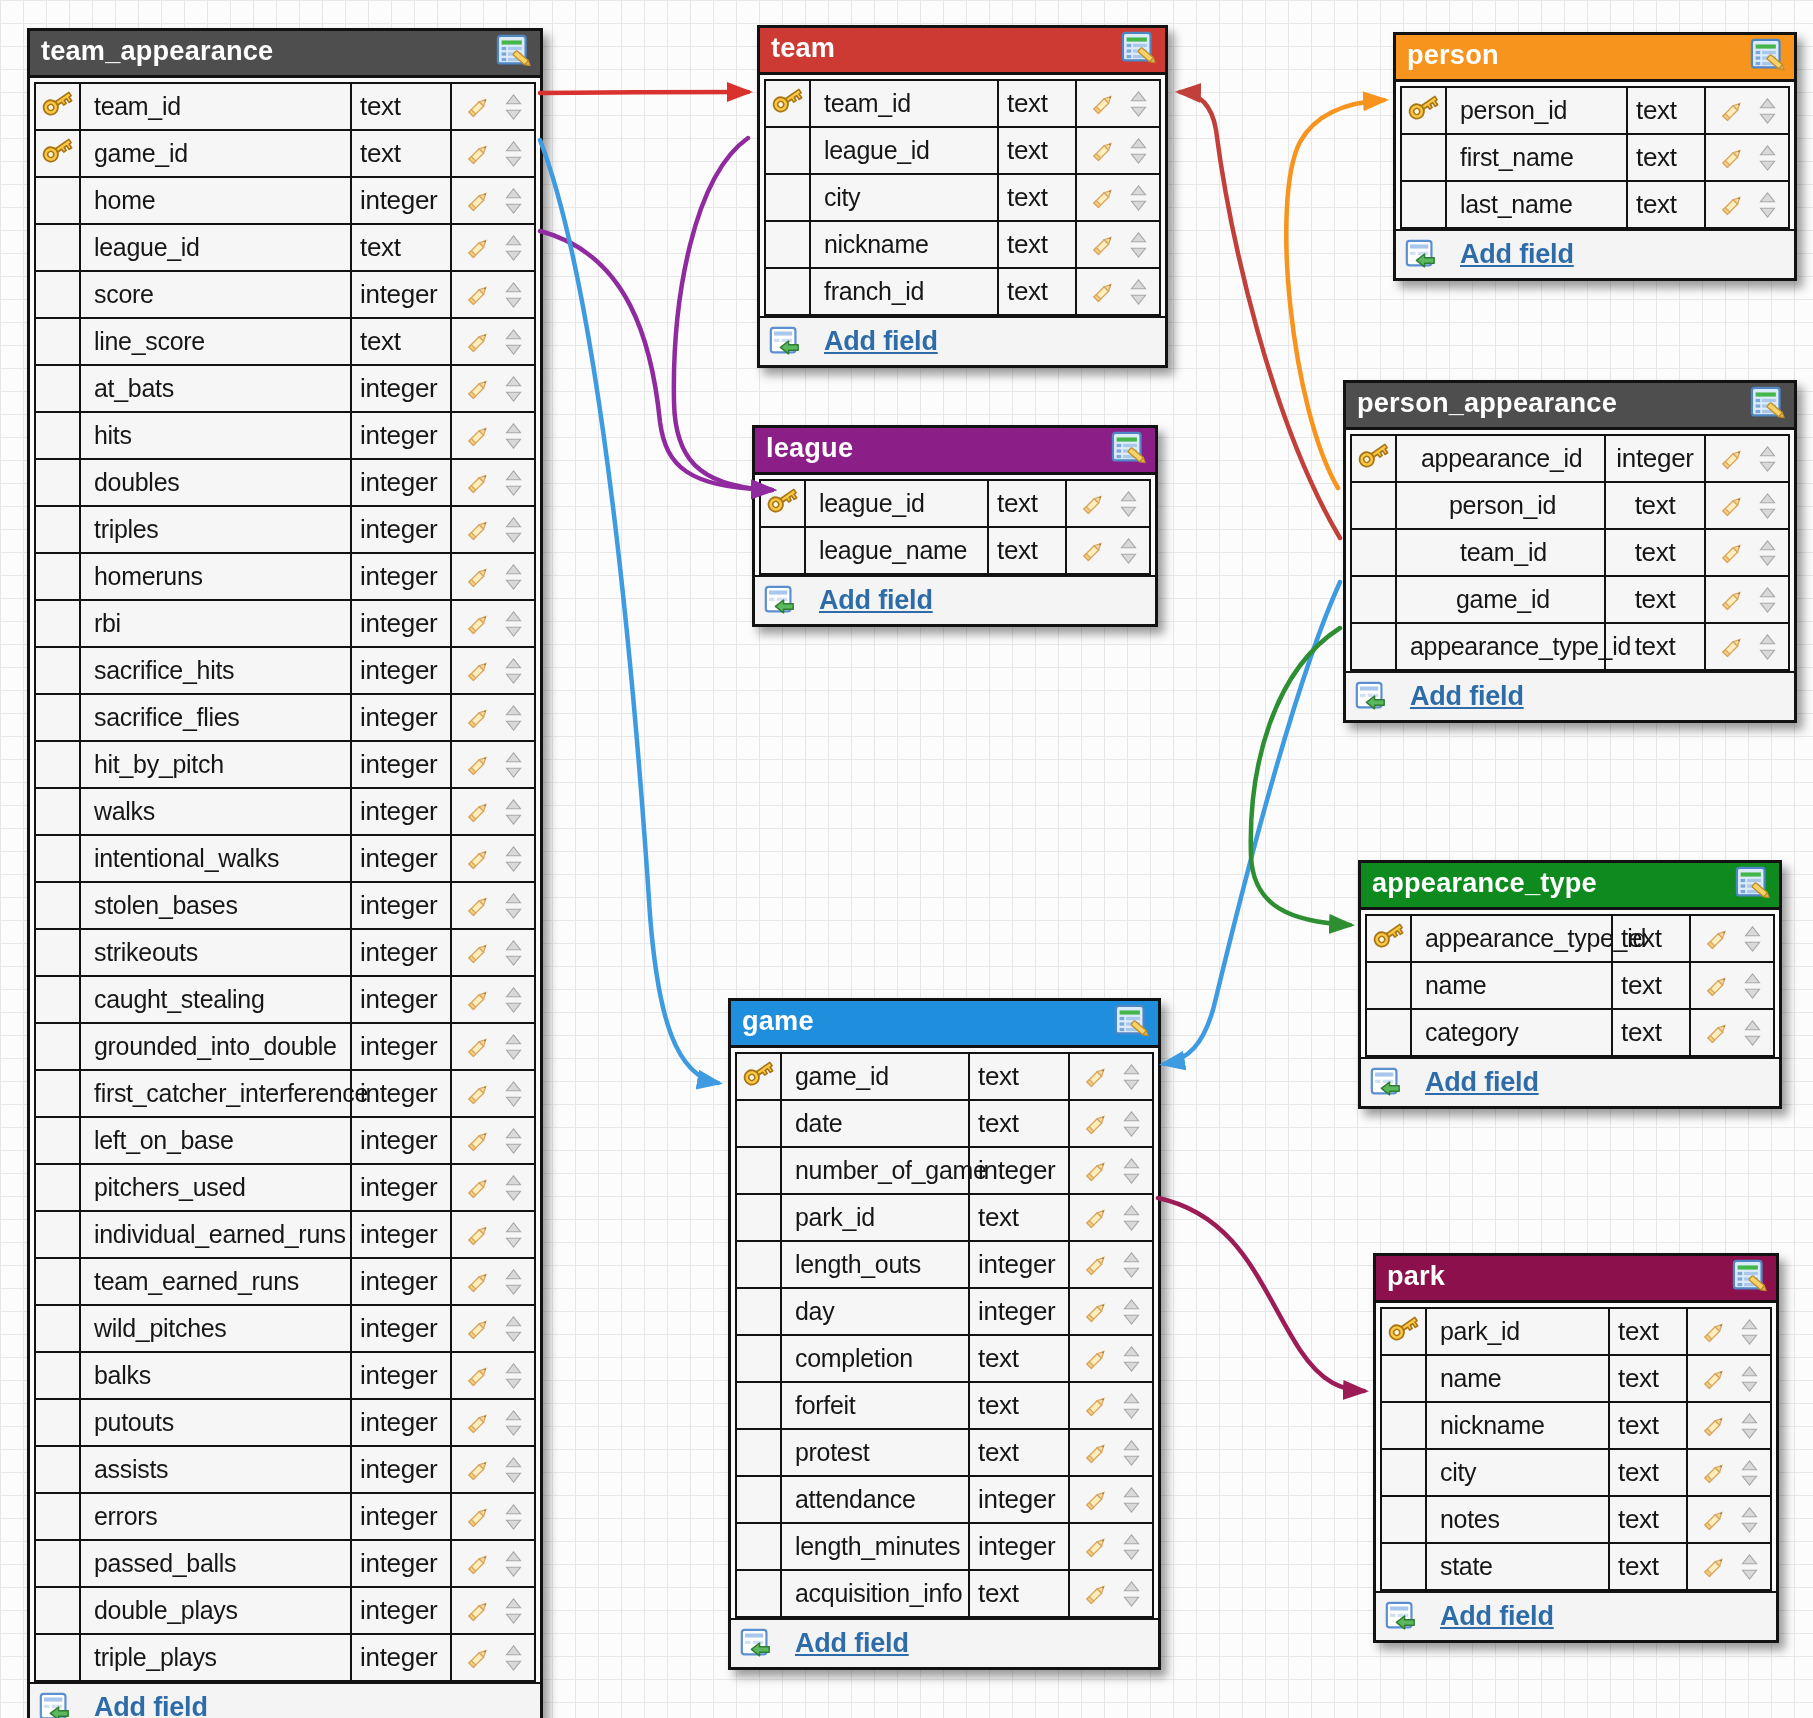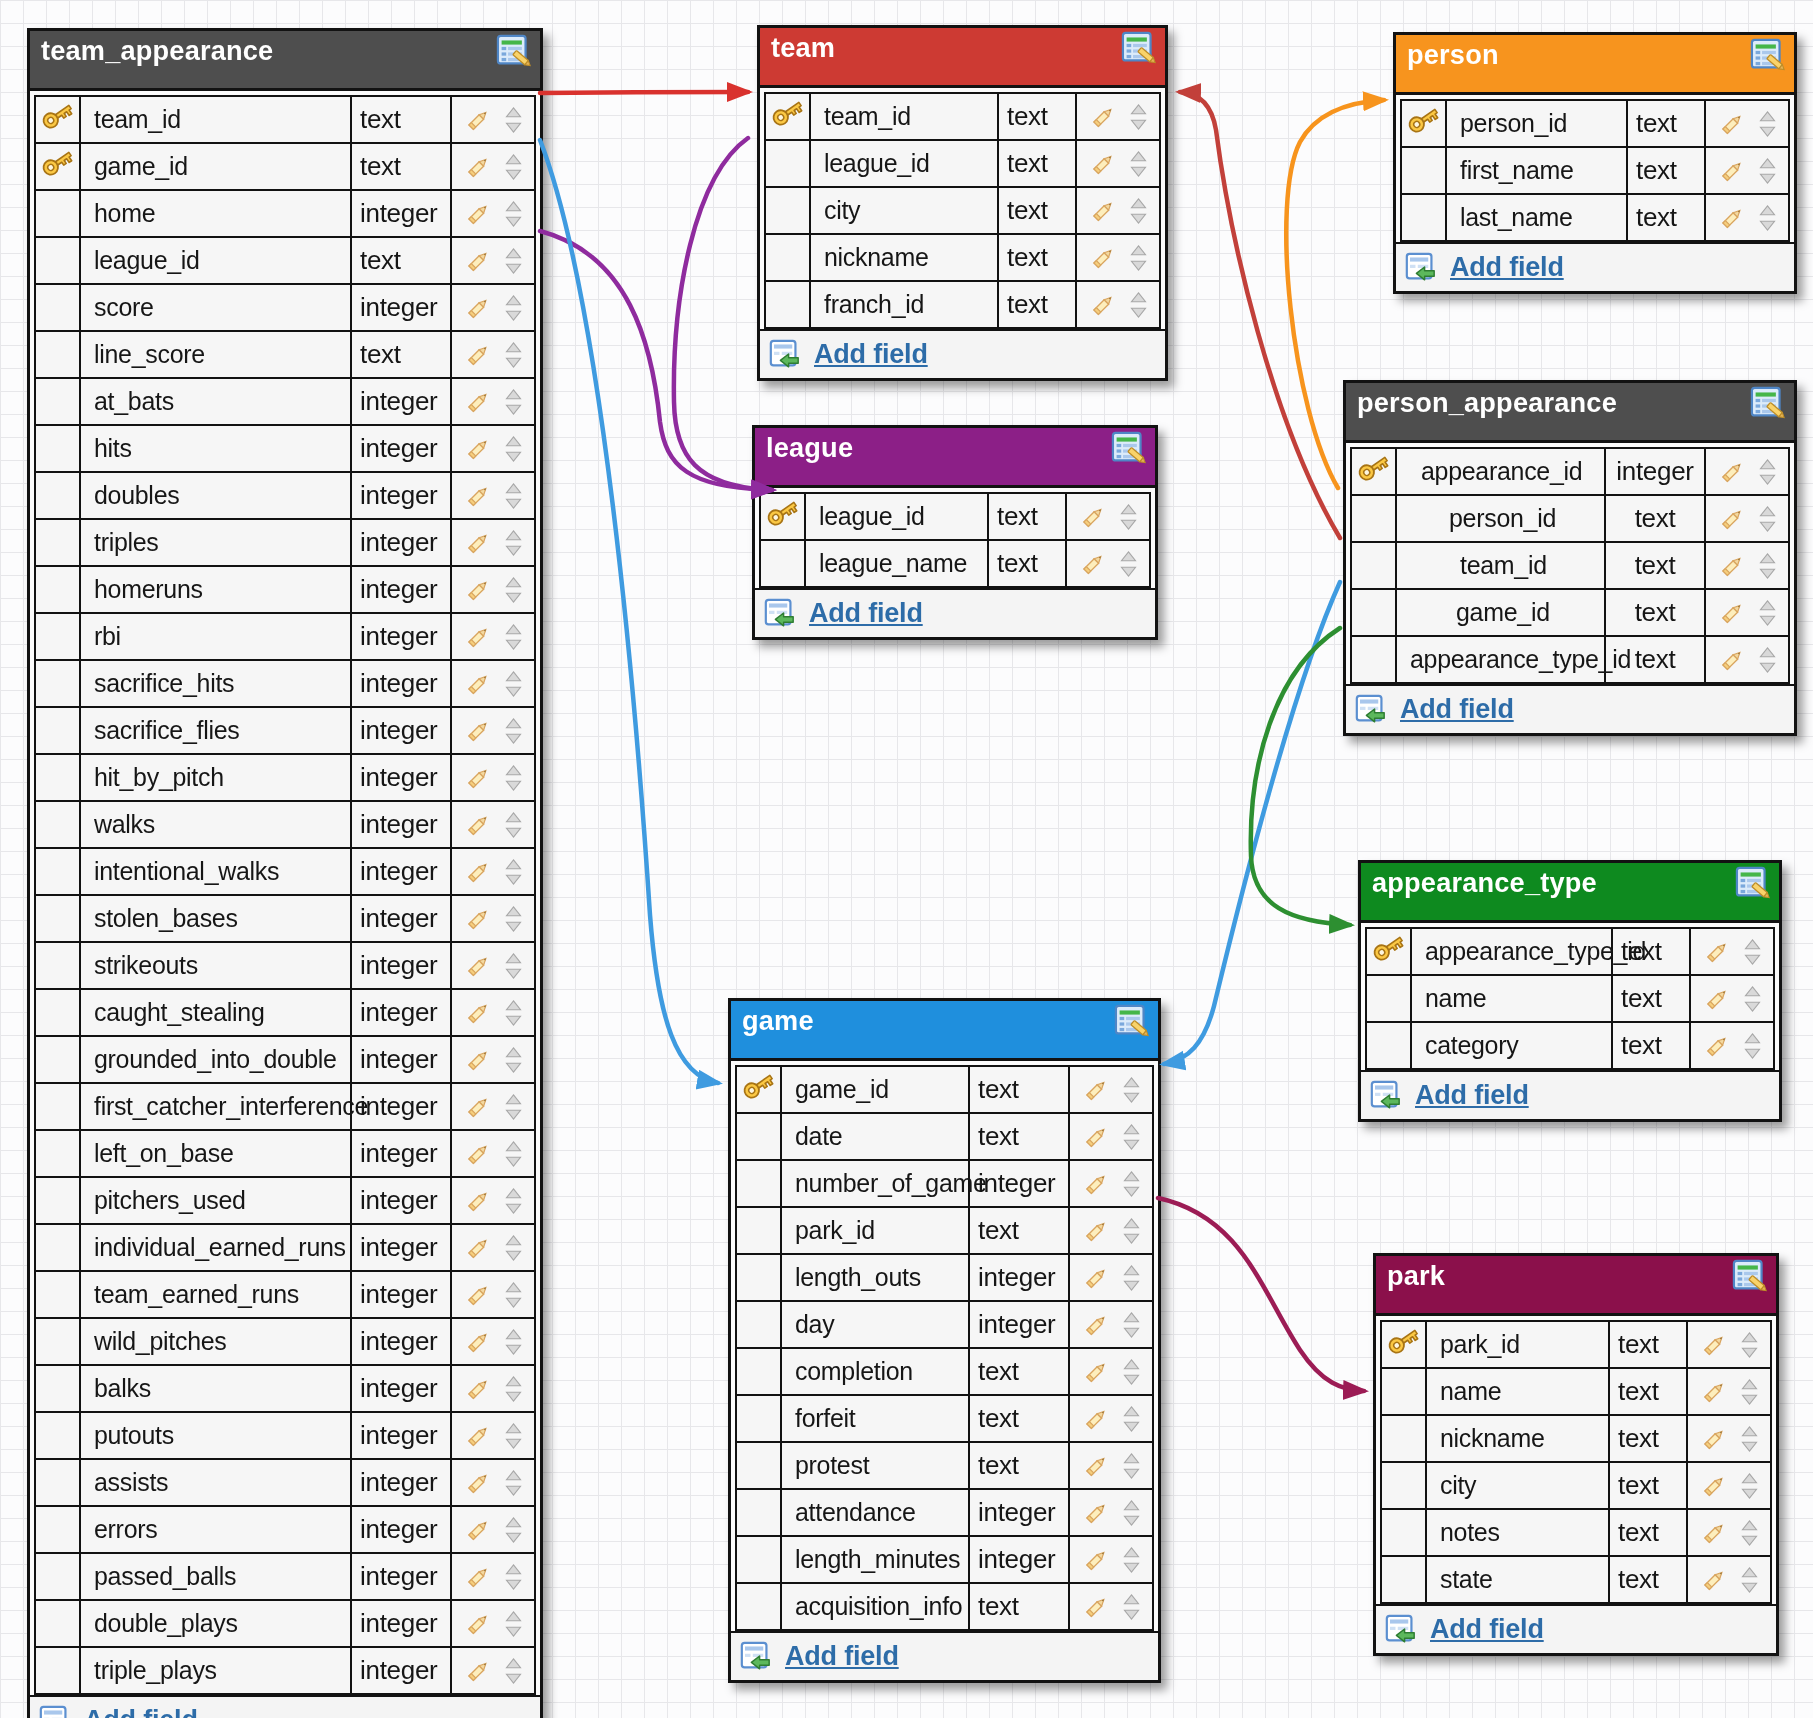--- a/index.html
+++ b/index.html
@@ -8,37 +8,37 @@
     font-family:"Liberation Sans",sans-serif;
     background-color:#fcfcfd;
     background-image:linear-gradient(#e7e7ea 1px,transparent 1px),
                      linear-gradient(90deg,#e7e7ea 1px,transparent 1px);
     background-size:23px 23px;
   }
   #canvas{position:absolute;inset:0}
   .tbl{position:absolute;border:3px solid #121212;background:#fbfbfb;
        box-shadow:6px 7px 9px rgba(0,0,0,.38);z-index:2}
   .hdr{height:40px;display:flex;align-items:center;justify-content:space-between;
-       padding:0 7px 17px 11px;border-bottom:3px solid #121212;color:#fff;
+       padding:0 7px 4px 11px;border-bottom:3px solid #121212;color:#fff;
        font-size:28px;font-weight:700;letter-spacing:.2px;line-height:1}
   .hdr .ttl{white-space:nowrap;transform:scaleX(.97);transform-origin:0 50%}
   .hico{display:flex;align-items:center;cursor:pointer}
   .bodywrap{padding:4px 4px 0}
   table.fields{border-collapse:collapse;width:100%;table-layout:fixed}
   .fields td{border:2.5px solid #121212;height:43px;background:#f6f6f6;
              font-size:26px;color:#161616;overflow:visible}
   td.key{text-align:center;vertical-align:middle}
   td.key span{display:inline-flex;align-items:center;justify-content:center}
   td.fname{padding:0 4px 0 13px;white-space:nowrap;letter-spacing:-.3px}
   td.fname span{display:inline-block;transform:scaleX(.96);transform-origin:0 50%}
   td.ftype{padding:0 8px;white-space:nowrap;letter-spacing:-.3px}
   .acts{display:flex;align-items:center;justify-content:center;gap:13px}
   .acts .pic,.acts .mic{display:inline-flex;align-items:center;cursor:pointer}
   .addbar{border-top:2.5px solid #121212;margin:0 -4px;height:47px;
-          display:flex;align-items:center;gap:14px;padding:0 9px;background:#f4f4f4}
+          display:flex;align-items:center;gap:24px;padding:0 9px;background:#f4f4f4}
   .addbar span{display:inline-flex;align-items:center}
   a.addlink{color:#2d6ca8;font-size:27px;font-weight:700;text-decoration:underline;
             letter-spacing:-.2px;cursor:pointer}
   svg.rel{position:absolute;inset:0;z-index:5;pointer-events:none}
 </style>
 </head>
 <body>
 
 <div id="canvas">
     <div class="tbl" style="left: 27px; top: 28px; width: 510px;">

